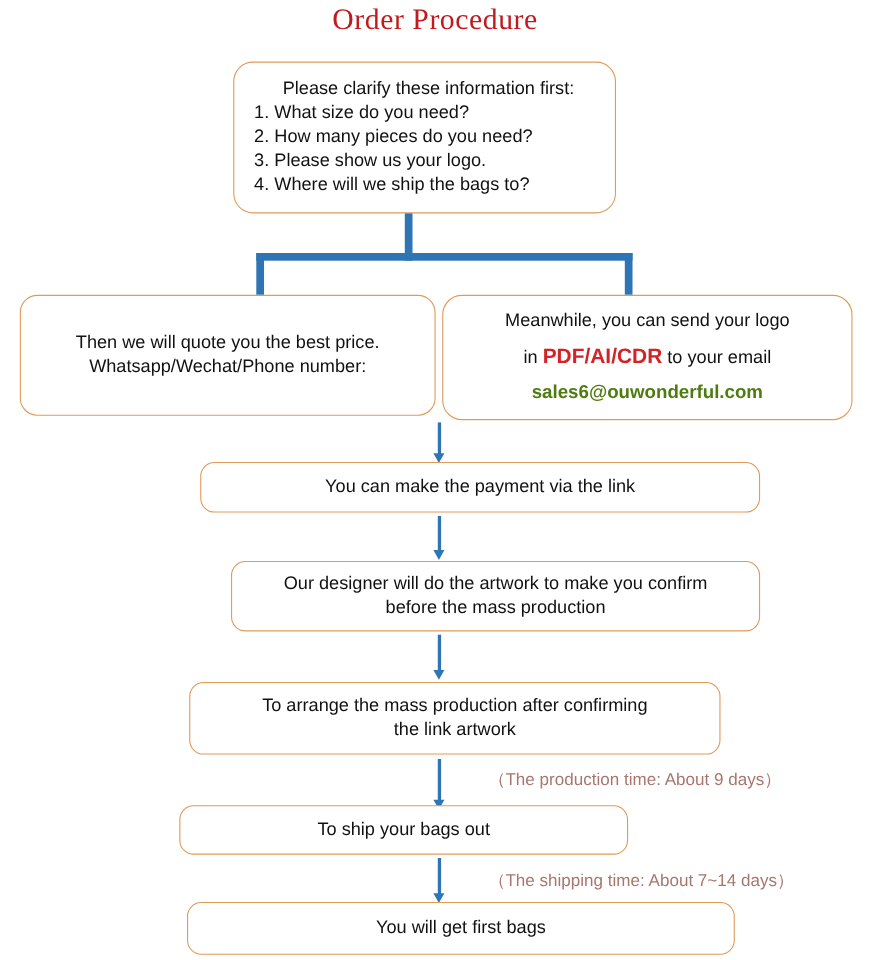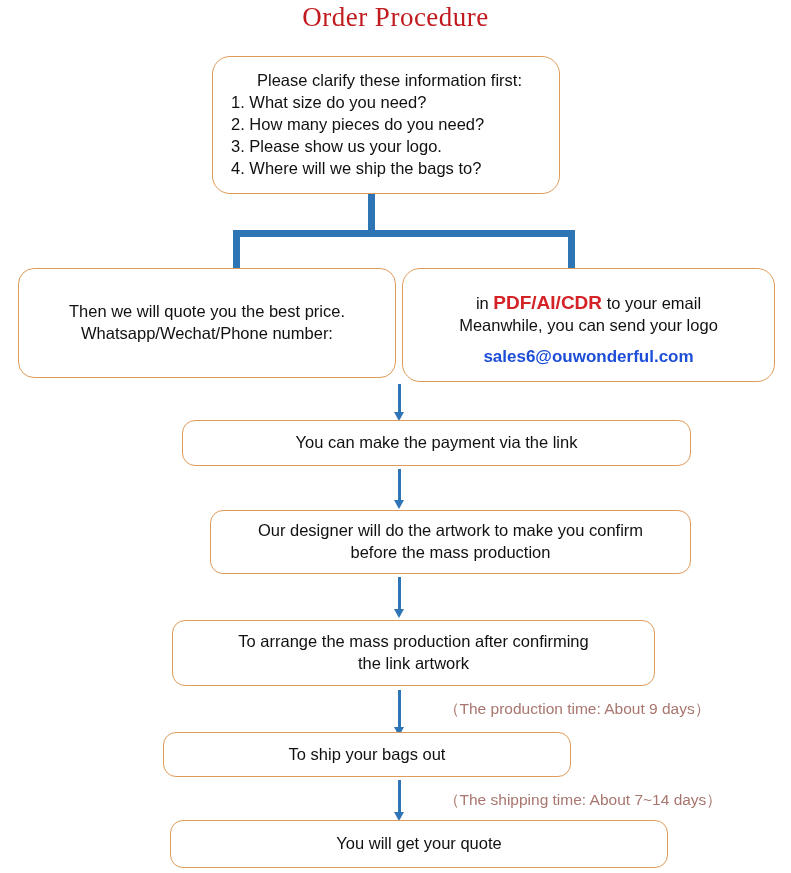--- a/index.html
+++ b/index.html
@@ -57,21 +57,21 @@
     color: #d42226;
     font-weight: bold;
   }
   .phone {
     color: #d42226;
     font-weight: bold;
     font-size: 20px;
     letter-spacing: 0.3px;
   }
   .email {
-    color: #1d4ed8;
+    color: #4d7c0f;
     font-weight: bold;
     font-size: 17px;
   }
   .spaced-line { margin-top: 9px; }
 
   
   .vline {
     position: absolute;
     background: #2e75b6;
   }
@@ -120,22 +120,22 @@
   <div class="hline bracket-bar" style="left:233px; top:230px; width:342px; height:7px;"></div>
   <div class="vline bracket-leg" style="left:233px; top:230px; width:7px; height:38px;"></div>
   <div class="vline bracket-leg" style="left:568px; top:230px; width:7px; height:38px;"></div>
 
   <div class="box" style="left:18px; top:268px; width:378px; height:110px; border-radius:16px;">
     <span class="line">Then we will quote you the best price.</span>
     <span class="line">Whatsapp/Wechat/Phone number:</span>
   </div>
 
   <div class="box" style="left:402px; top:268px; width:373px; height:114px; border-radius:18px;">
+    <span class="line">Meanwhile, you can send your logo</span>
     <span class="line spaced-line"><span>in </span><span class="red-bold" style="font-size:19px;">PDF/AI/CDR</span><span> to your email</span></span>
-    <span class="line">Meanwhile, you can send your logo</span>
     <span class="line email spaced-line">sales6@ouwonderful.com</span>
   </div>
 
   <div class="vline" style="left:398px; top:384px; width:2.5px; height:30px;"></div>
   <div class="arrow-head" style="left:394px; top:412px;"></div>
 
   <div class="box tight" style="left:182px; top:420px; width:509px; height:46px;">
     <span class="line">You can make the payment via the link</span>
   </div>
 
@@ -163,16 +163,16 @@
   <div class="box tight" style="left:163px; top:732px; width:408px; height:45px;">
     <span class="line">To ship your bags out</span>
   </div>
 
   <div class="vline" style="left:398px; top:780px; width:2.5px; height:34px;"></div>
   <div class="arrow-head" style="left:394px; top:812px;"></div>
 
   <div class="note" style="left:444px; top:790px;">（The shipping time: About 7~14 days）</div>
 
   <div class="box tight" style="left:170px; top:820px; width:498px; height:48px;">
-    <span class="line">You will get your quote</span>
+    <span class="line">You will get first bags</span>
   </div>
 
 </div>
 
 </body></html>

